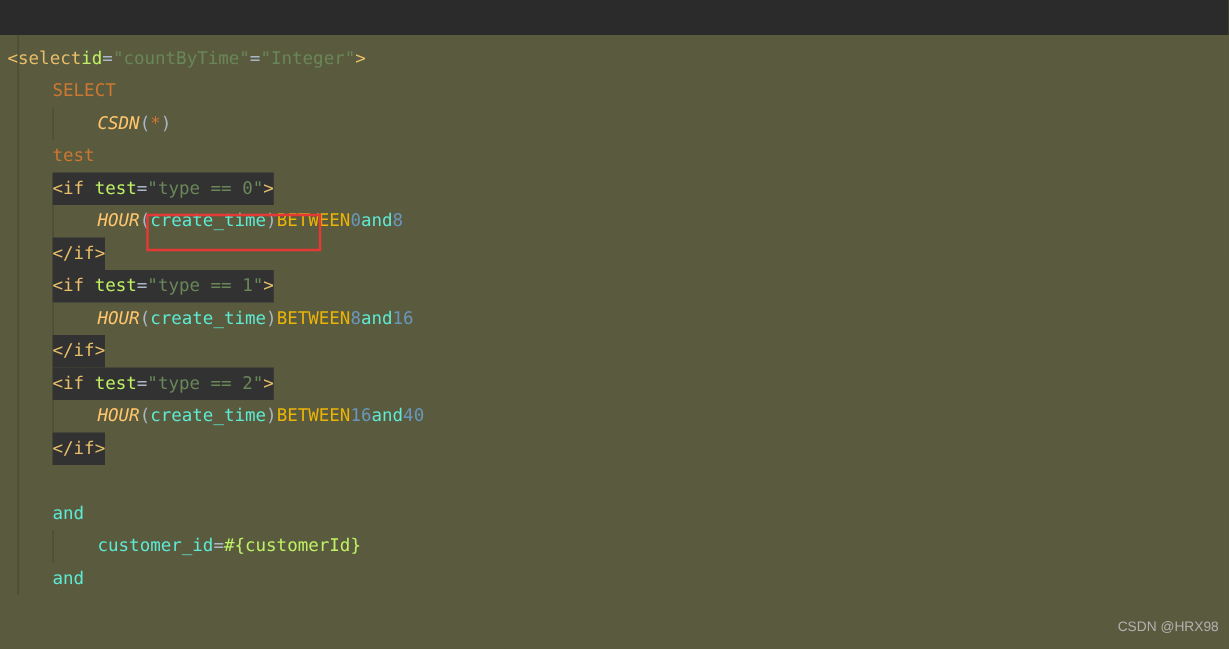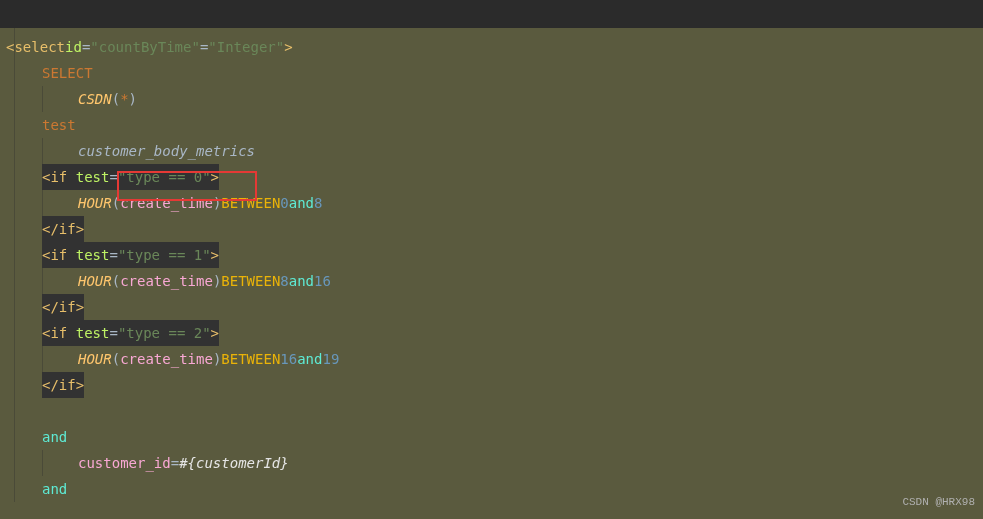--- a/index.html
+++ b/index.html
@@ -52,78 +52,77 @@
     .c-open { color: #e8bf6a; }
     .c-tag { color: #e8bf6a; }
     .c-attr { color: #bef264; }
     .c-eq { color: #a9b7c6; }
     .c-str { color: #6a8759; }
     .c-close { color: #e8bf6a; }
     .c-kw { color: #cc7832; }
     .c-func { color: #ffc66d; font-style: italic; }
     .c-paren { color: #a9b7c6; }
     .c-star { color: #cc7832; }
-    .c-ident { color: #f9a8d4; }
+    .c-ident { color: #5eead4; }
     .c-tbl { color: #a9b7c6; font-style: italic; }
     .c-btw { color: #eab308; }
     .c-num { color: #6897bb; }
     .c-and { color: #5eead4; }
-    .c-param { color: #e5e5e5; font-style: italic; }
+    .c-param { color: #bef264; }
     .hl-tag {
       background: #323232;
     }
     .redbox {
       position: absolute;
       border: 2px solid #e53935;
       pointer-events: none;
     }
     .watermark {
       position: absolute;
       bottom: 4px;
       right: 8px;
       color: #b0b0b0;
       font-size: 11px;
-      font-family: Liberation Mono, monospace;
+      font-family: Liberation Sans, sans-serif;
       margin-top: 25px;
     }
   </style>
 </head>
 <body>
 
 <div class="top-bar"></div>
 
 <div class="code-area">
   <div class="gutter-line"></div>
 
   <div class="line"><span class="c-open">&lt;</span><span class="c-tag">select</span> <span class="c-attr">id</span><span class="c-eq">=</span><span class="c-str">"countByTime"</span> <span class="c-eq">=</span><span class="c-str">"Integer"</span><span class="c-close">&gt;</span></div>
 
   <div class="line"><span class="indent-guide first"></span><span class="c-kw">SELECT</span></div>
 
   <div class="line"><span class="indent-guide first"></span><span class="indent-guide"></span><span class="c-func">CSDN</span><span class="c-paren">(</span><span class="c-star">*</span><span class="c-paren">)</span></div>
 
   <div class="line"><span class="indent-guide first"></span><span class="c-kw">test</span></div>
 
-  <div class="line"><span class="indent-guide first"></span><span class="indent-guide"></span><span class="c-tbl">customer_body_metrics</span></div>
 
 
   <div class="line"><span class="indent-guide first"></span><span class="hl-tag"><span class="c-open">&lt;</span><span class="c-tag">if</span> <span class="c-attr">test</span><span class="c-eq">=</span><span class="c-str">"type == 0"</span><span class="c-close">&gt;</span></span></div>
 
   <div class="line"><span class="indent-guide first"></span><span class="indent-guide"></span><span class="c-func">HOUR</span><span class="c-paren">(</span><span class="c-ident">create_time</span><span class="c-paren">)</span> <span class="c-btw">BETWEEN</span> <span class="c-num">0</span> <span class="c-and">and</span> <span class="c-num">8</span></div>
 
   <div class="line"><span class="indent-guide first"></span><span class="hl-tag"><span class="c-open">&lt;/</span><span class="c-tag">if</span><span class="c-close">&gt;</span></span></div>
 
   <div class="line"><span class="indent-guide first"></span><span class="hl-tag"><span class="c-open">&lt;</span><span class="c-tag">if</span> <span class="c-attr">test</span><span class="c-eq">=</span><span class="c-str">"type == 1"</span><span class="c-close">&gt;</span></span></div>
 
   <div class="line"><span class="indent-guide first"></span><span class="indent-guide"></span><span class="c-func">HOUR</span><span class="c-paren">(</span><span class="c-ident">create_time</span><span class="c-paren">)</span> <span class="c-btw">BETWEEN</span> <span class="c-num">8</span> <span class="c-and">and</span> <span class="c-num">16</span></div>
 
   <div class="line"><span class="indent-guide first"></span><span class="hl-tag"><span class="c-open">&lt;/</span><span class="c-tag">if</span><span class="c-close">&gt;</span></span></div>
 
   <div class="line"><span class="indent-guide first"></span><span class="hl-tag"><span class="c-open">&lt;</span><span class="c-tag">if</span> <span class="c-attr">test</span><span class="c-eq">=</span><span class="c-str">"type == 2"</span><span class="c-close">&gt;</span></span></div>
 
-  <div class="line"><span class="indent-guide first"></span><span class="indent-guide"></span><span class="c-func">HOUR</span><span class="c-paren">(</span><span class="c-ident">create_time</span><span class="c-paren">)</span> <span class="c-btw">BETWEEN</span> <span class="c-num">16</span> <span class="c-and">and</span> <span class="c-num">19</span></div>
+  <div class="line"><span class="indent-guide first"></span><span class="indent-guide"></span><span class="c-func">HOUR</span><span class="c-paren">(</span><span class="c-ident">create_time</span><span class="c-paren">)</span> <span class="c-btw">BETWEEN</span> <span class="c-num">16</span> <span class="c-and">and</span> <span class="c-num">40</span></div>
 
   <div class="line"><span class="indent-guide first"></span><span class="hl-tag"><span class="c-open">&lt;/</span><span class="c-tag">if</span><span class="c-close">&gt;</span></span></div>
 
   <div class="line"><span class="indent-guide first"></span><span> </span></div>
 
   <div class="line"><span class="indent-guide first"></span><span class="c-and">and</span></div>
 
   <div class="line"><span class="indent-guide first"></span><span class="indent-guide"></span><span class="c-ident">customer_id</span> <span class="c-eq">=</span> <span class="c-param">#{customerId}</span></div>
 
   <div class="line"><span class="indent-guide first"></span><span class="c-and">and</span></div>

